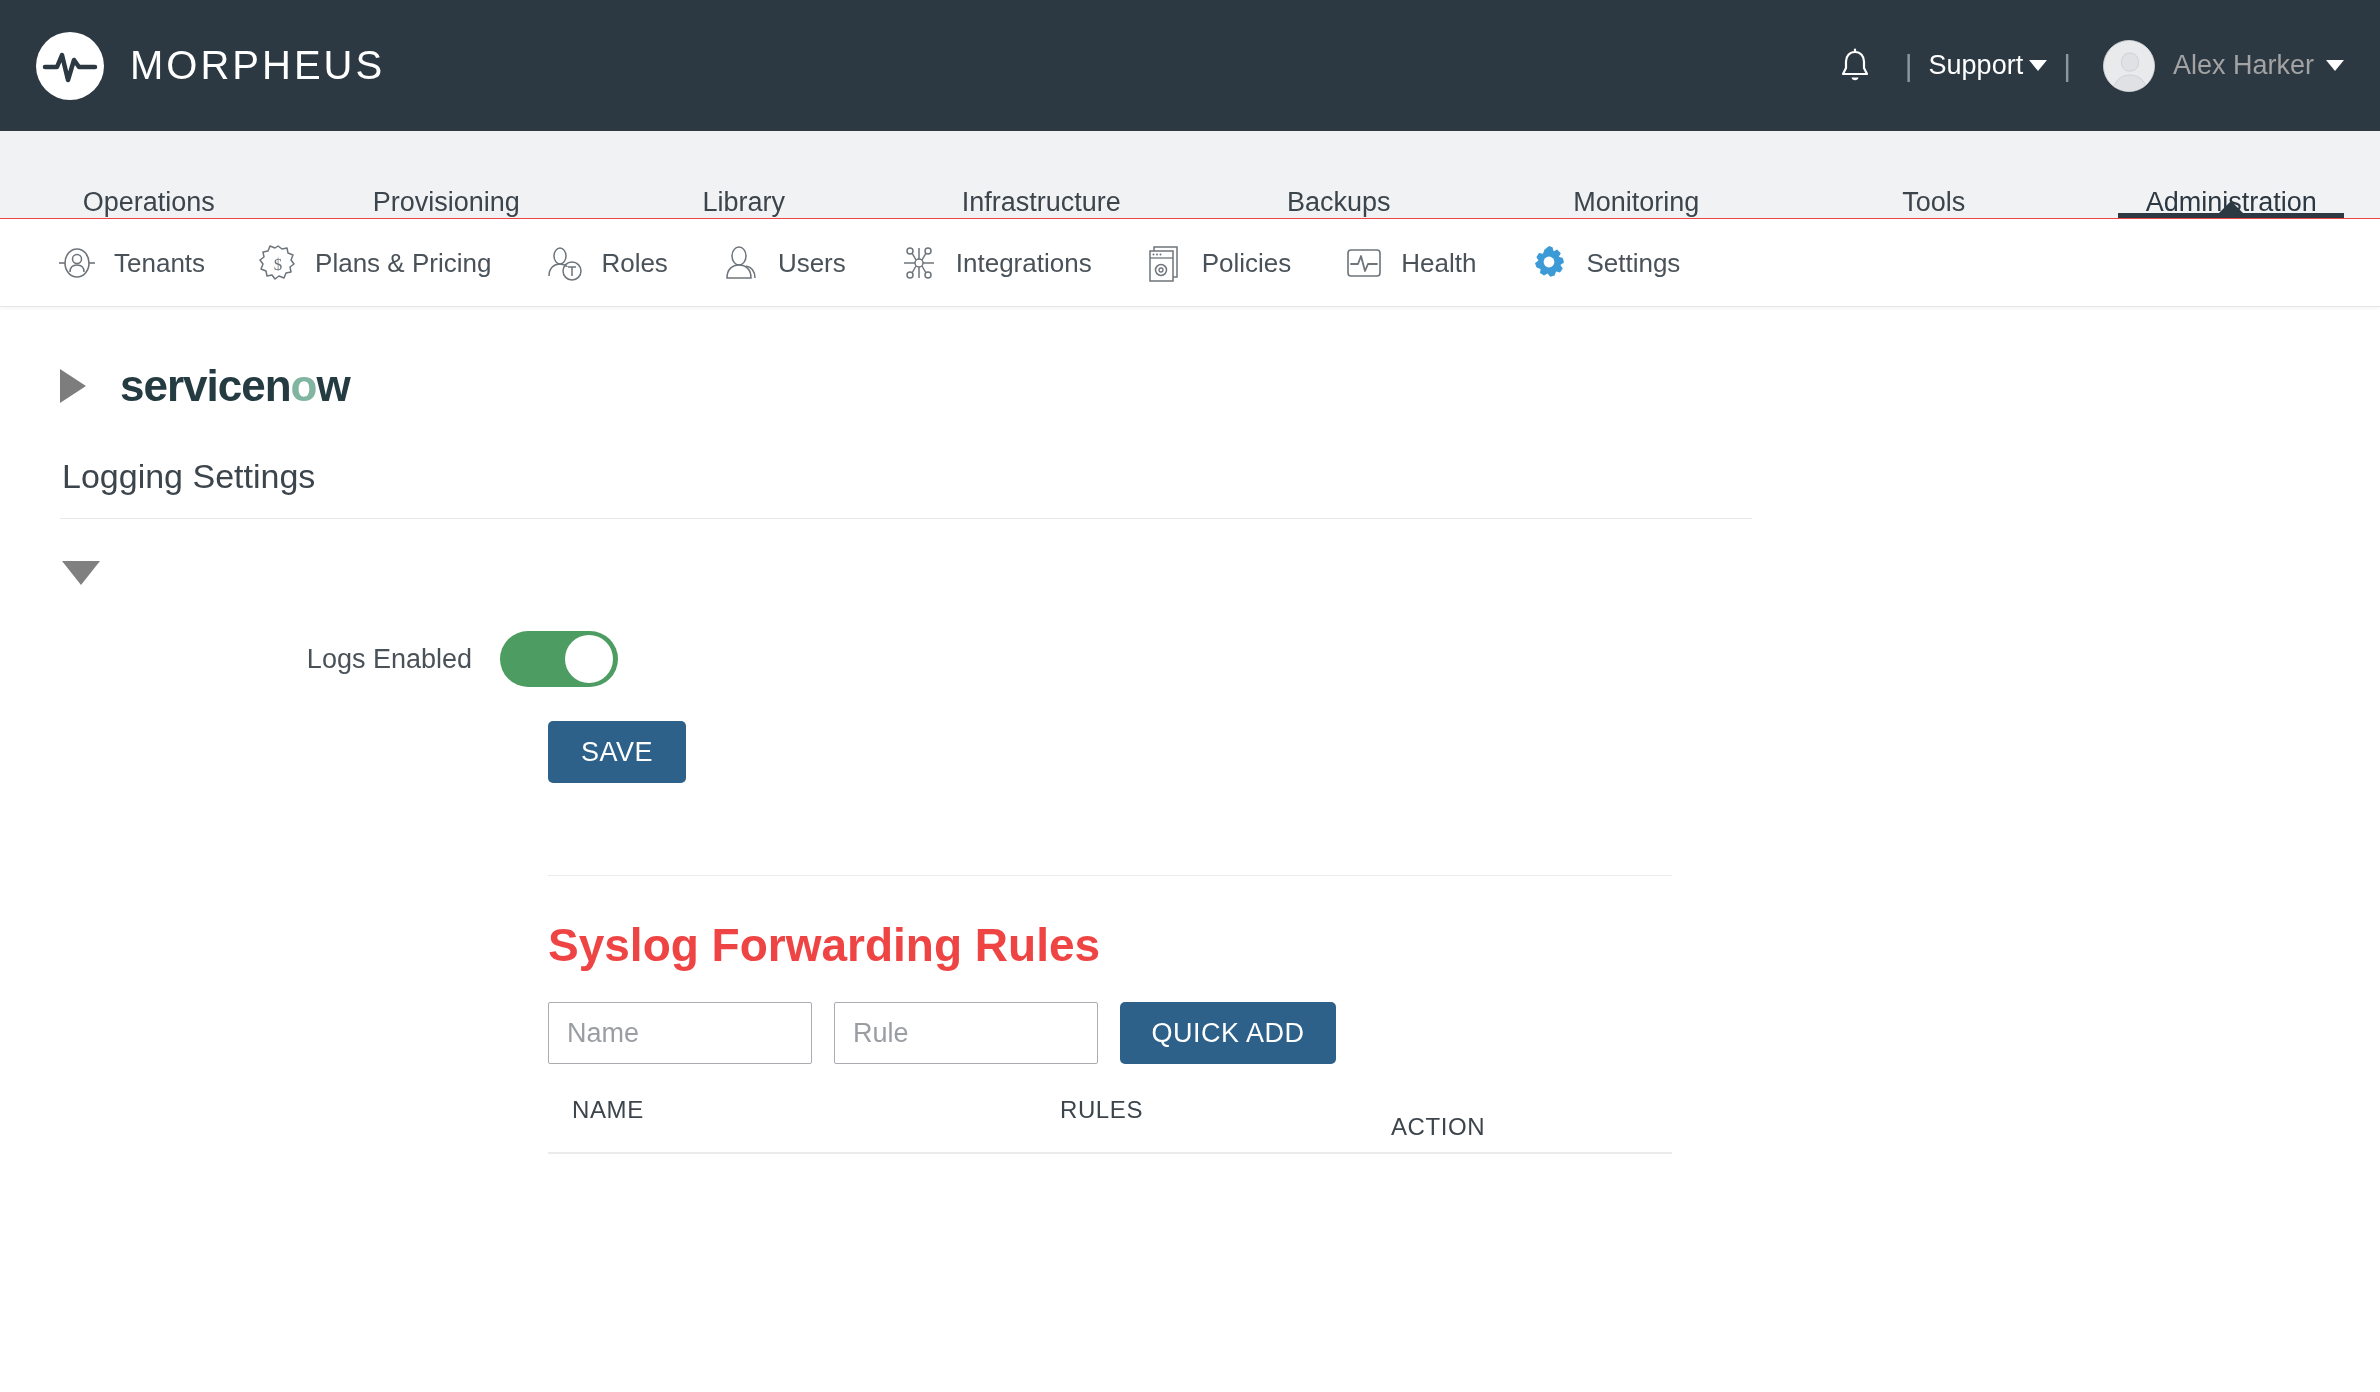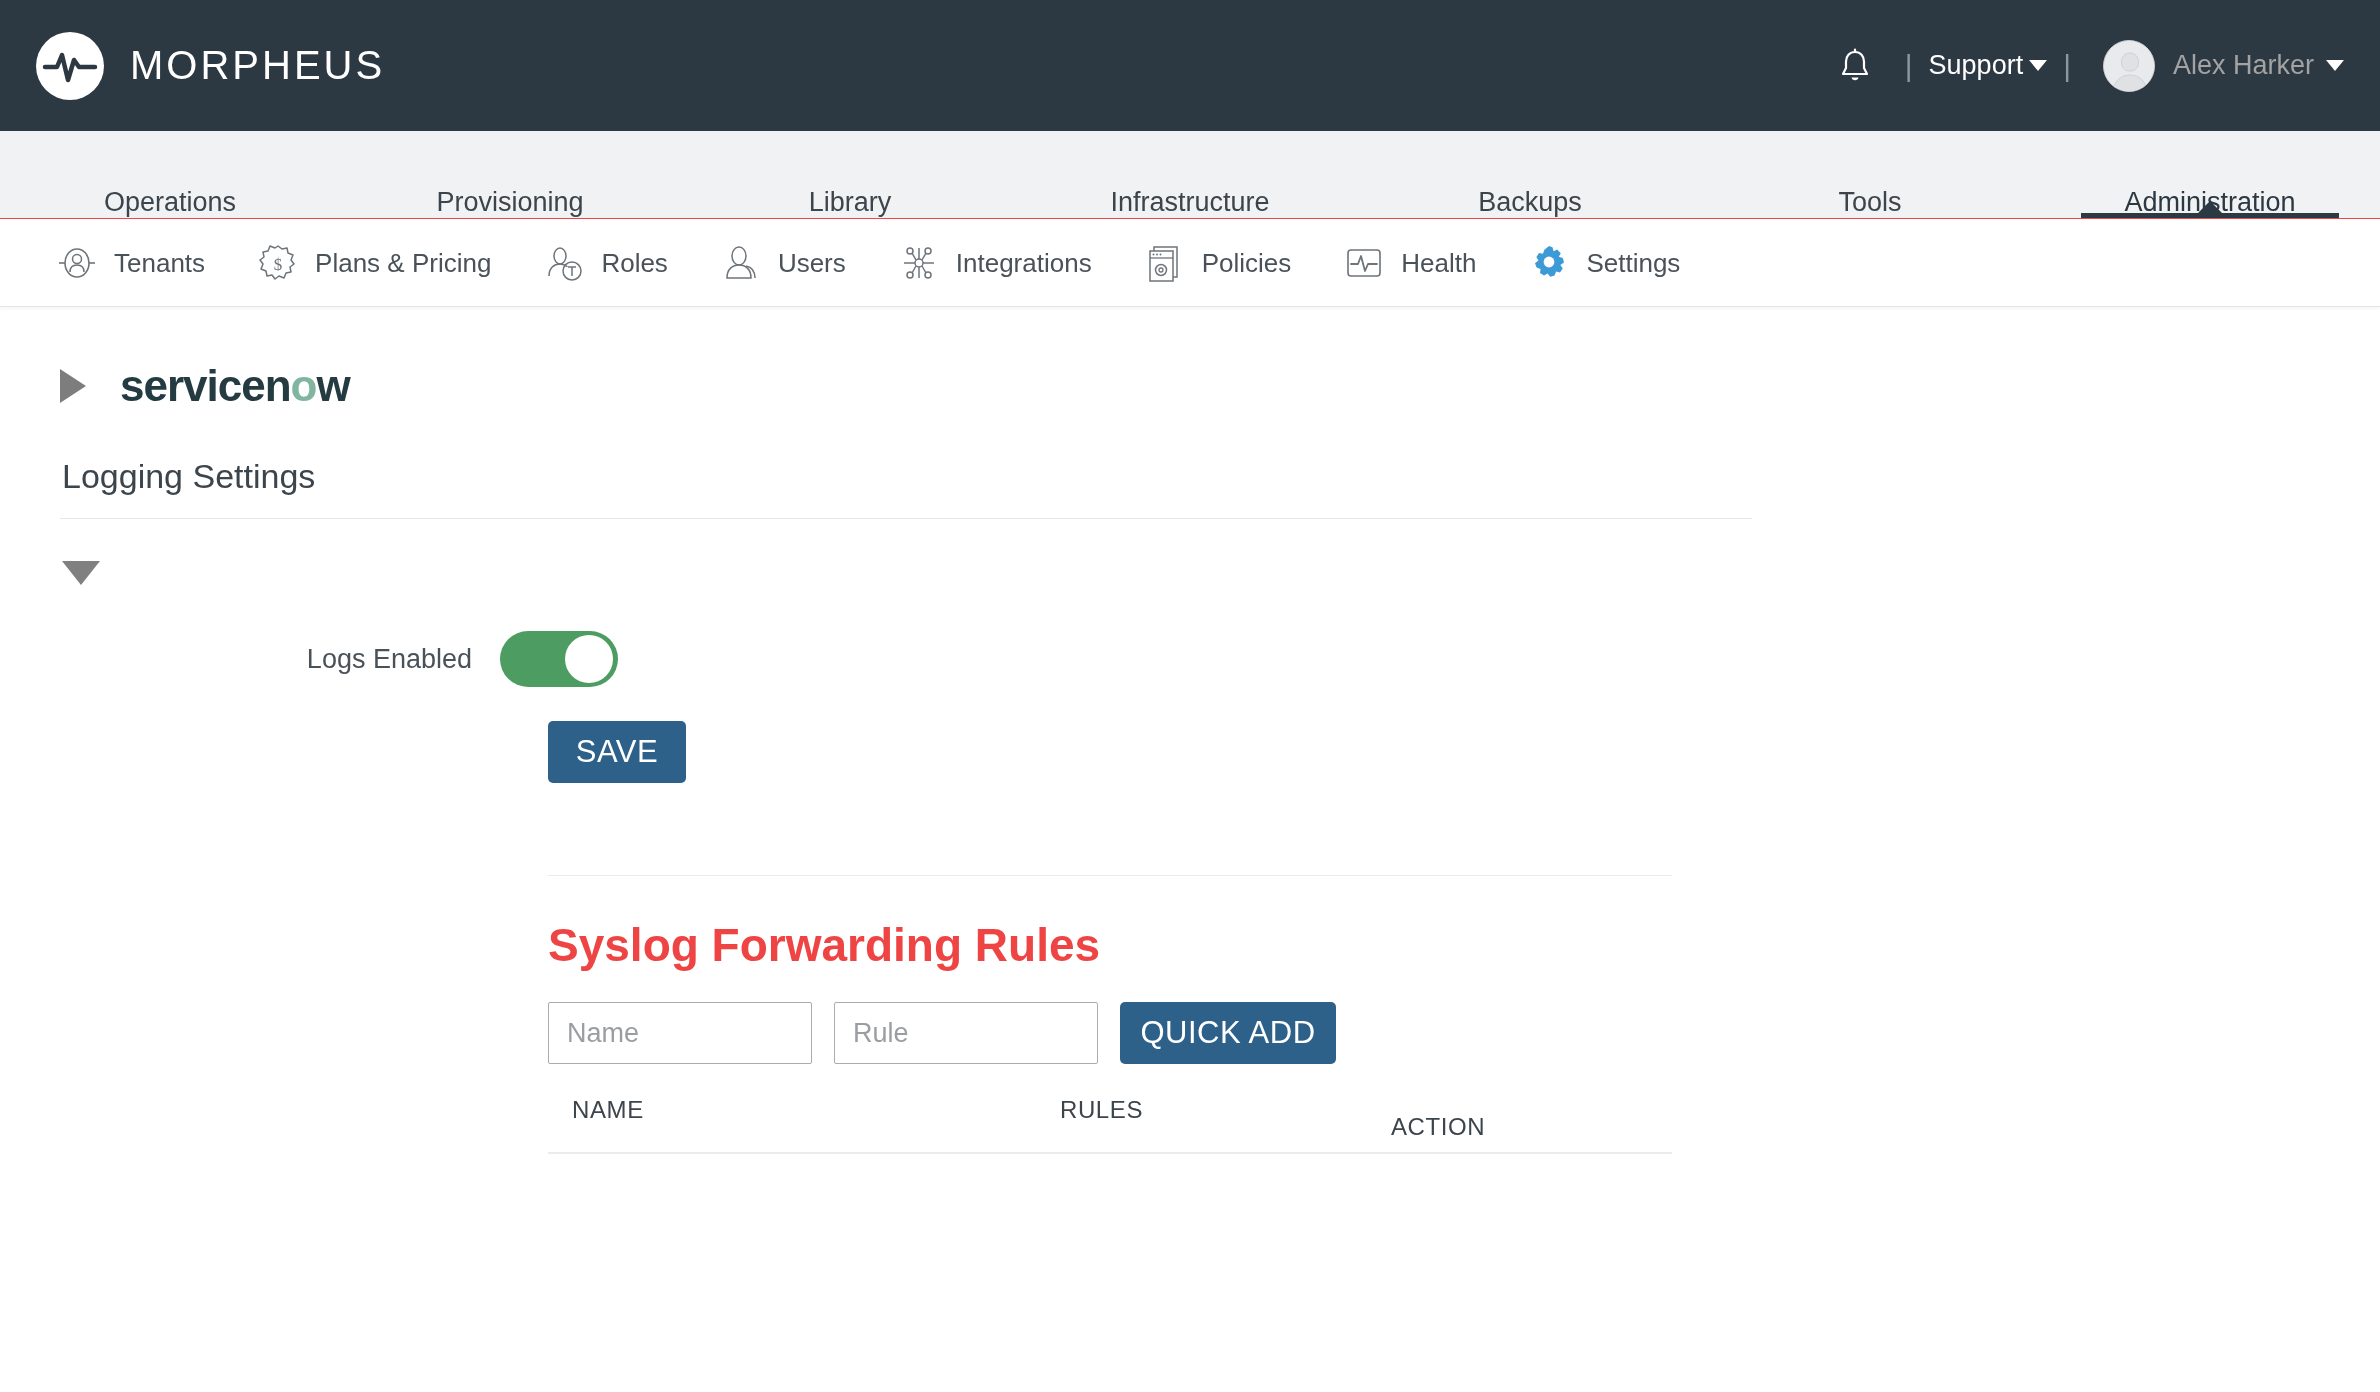--- a/index.html
+++ b/index.html
@@ -226,21 +226,21 @@
     border: 1px solid #dfe2e5;
     border-left: none;
     border-top-right-radius: 6px;
     border-bottom-right-radius: 6px;
   }
   .btn-primary {
     background: #2d6189;
     color: #ffffff;
     border: none;
     border-radius: 5px;
-    font-size: 31px;
+    font-size: 27px;
     letter-spacing: 0.5px;
     font-family: "Liberation Sans", sans-serif;
     cursor: pointer;
   }
   .btn-save { width: 138px; height: 62px; margin-left: 488px; margin-bottom: 56px; }
 
   .rules-wrap { margin-left: 488px; }
   .rules-rule {
     height: 1px; background: #e9ebed;
     width: 1124px;
@@ -336,20 +336,23 @@
     <span>Provisioning</span>
   </div>
   <div class="mainnav-item">
     <span>Library</span>
   </div>
   <div class="mainnav-item">
     <span>Infrastructure</span>
   </div>
   <div class="mainnav-item">
     <span>Backups</span>
+  </div>
+  <div class="mainnav-item">
+    <span>Monitoring</span>
   </div>
   <div class="mainnav-item">
     <span>Tools</span>
   </div>
   <div class="mainnav-item active">
     <span>Administration</span>
     <span class="nav-caret"></span>
   </div>
 </div>
 

